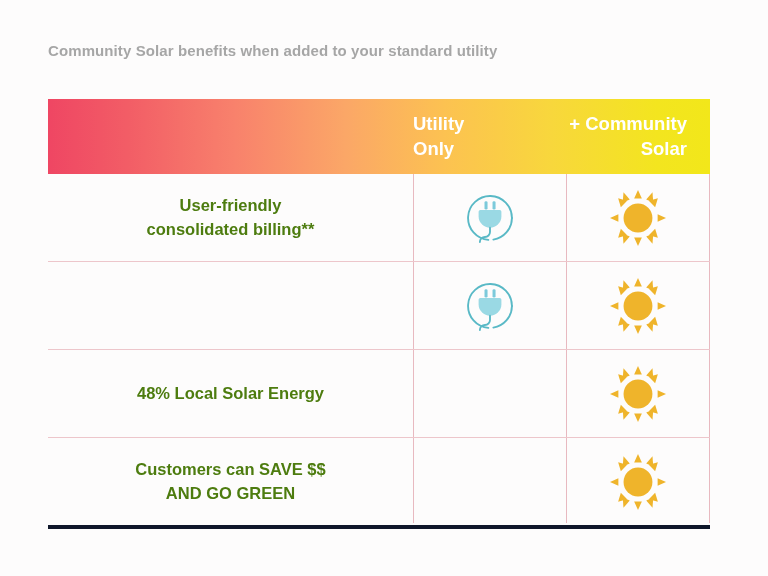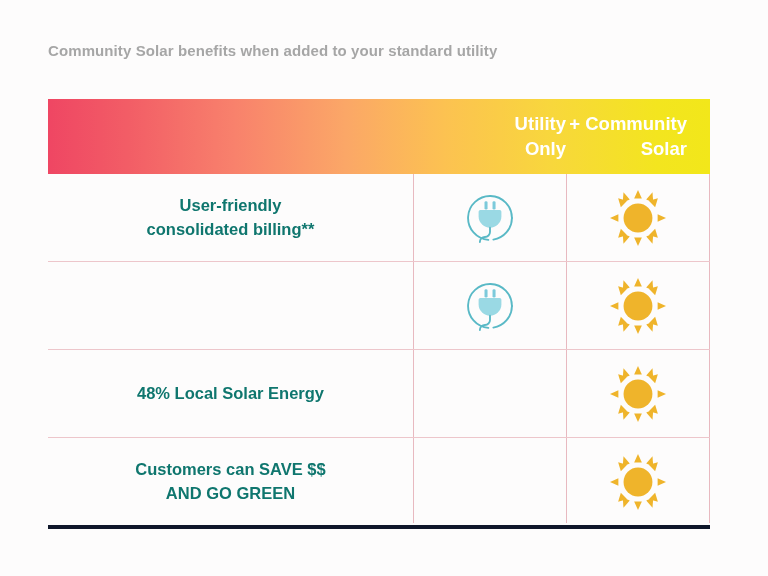--- a/index.html
+++ b/index.html
@@ -68,21 +68,21 @@
     flex-direction: column;
     justify-content: center;
     color: #ffffff;
     font-weight: bold;
     font-size: 18.5px;
     line-height: 1.33;
   }
   .header-cell.utility {
     left: 365px;
     width: 153px;
-    align-items: flex-end;
+    align-items: flex-start;
     text-align: center;
   }
   .header-cell.community {
     left: 518px;
     width: 144px;
     align-items: flex-end;
     text-align: right;
     padding-right: 23px;
     box-sizing: border-box;
   }
@@ -112,21 +112,21 @@
     display: flex;
     align-items: center;
     justify-content: center;
     text-align: center;
     box-sizing: border-box;
     padding: 0 14px;
   }
   .label-cell .label-text {
     font-size: 16.5px;
     font-weight: bold;
-    color: #0f766e;
+    color: #4d7c0f;
     line-height: 1.45;
   }
 
   .icon-cell {
     position: absolute;
     top: 0;
     height: 87px;
     display: flex;
     align-items: center;
     justify-content: center;

